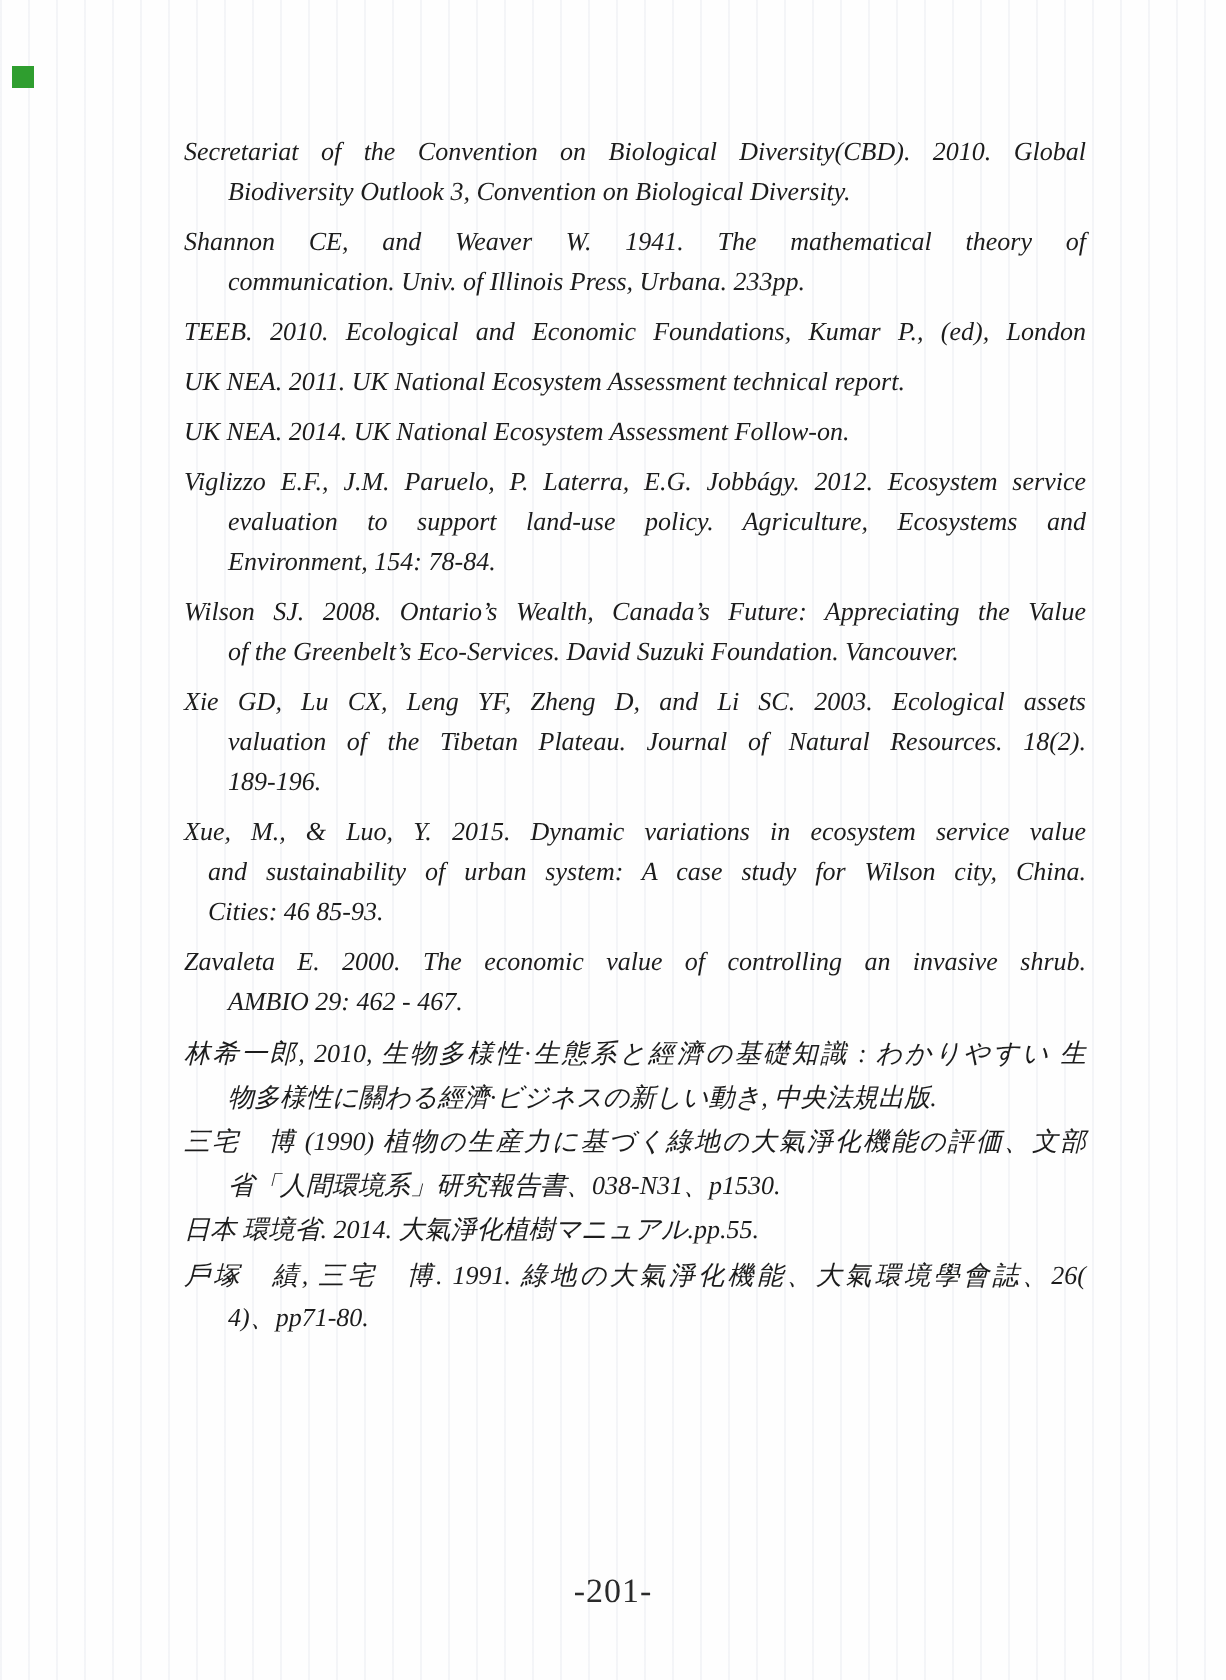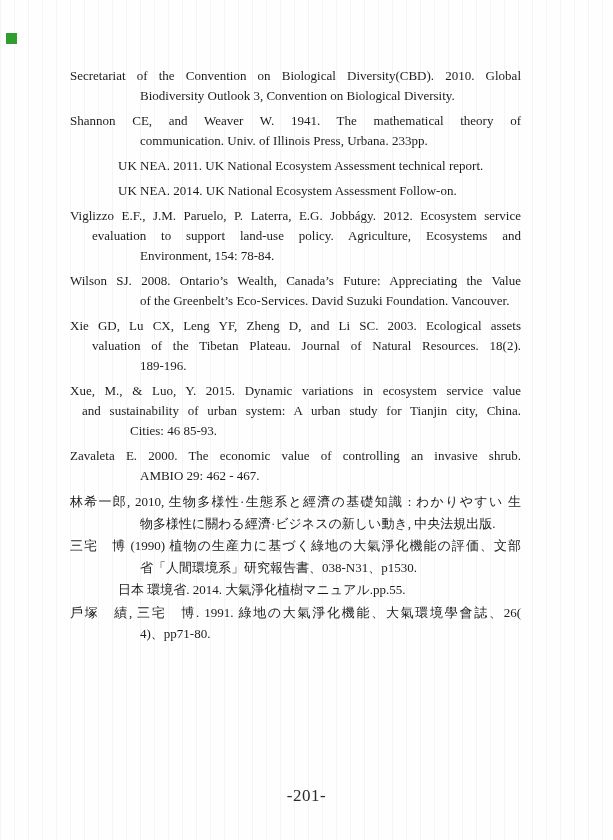--- a/index.html
+++ b/index.html
@@ -30,23 +30,24 @@
   }
   .corner-marker {
     position: absolute;
     left: 6px;
     top: 33px;
     width: 11px;
     height: 11px;
   }
   .content {
     position: absolute;
-    left: 70px;
+    left: 92px;
     top: 66px;
     width: 451px;
+    font-style: italic;
   }
   .entry {
     font-size: 13px;
     line-height: 20px;
     margin-bottom: 5px;
   }
   .entry.ja {
     line-height: 21.5px;
     margin-bottom: 1px;
   }
@@ -56,21 +57,20 @@
     white-space: normal;
   }
   .line.cont {
     padding-left: 22px;
   }
   .entry.narrow .line.cont {
     padding-left: 12px;
   }
   .line.last {
     text-align-last: left;
-    margin-left: 48px;
   }
   .pagenum {
     position: absolute;
     top: 786px;
     left: 0;
     width: 613px;
     text-align: center;
     font-size: 17px;
     letter-spacing: 0.5px;
     color: #2a2a2a;
@@ -84,20 +84,21 @@
   <div class="content" id="refs">
       <div class="entry en">
         <div class="line">Secretariat of the Convention on Biological Diversity(CBD). 2010. Global</div>
         <div class="line cont last">Biodiversity Outlook 3, Convention on Biological Diversity.</div>
       </div>
       <div class="entry en">
         <div class="line">Shannon CE, and Weaver W. 1941. The mathematical theory of</div>
         <div class="line cont last">communication. Univ. of Illinois Press, Urbana. 233pp.</div>
       </div>
       <div class="entry en">
+        <div class="line">TEEB. 2010. Ecological and Economic Foundations, Kumar P., (ed), London</div>
       </div>
       <div class="entry en">
         <div class="line last">UK NEA. 2011. UK National Ecosystem Assessment technical report.</div>
       </div>
       <div class="entry en">
         <div class="line last">UK NEA. 2014. UK National Ecosystem Assessment Follow-on.</div>
       </div>
       <div class="entry en">
         <div class="line">Viglizzo E.F., J.M. Paruelo, P. Laterra, E.G. Jobbágy. 2012. Ecosystem service</div>
         <div class="line cont">evaluation to support land-use policy. Agriculture, Ecosystems and</div>
@@ -107,21 +108,21 @@
         <div class="line">Wilson SJ. 2008. Ontario’s Wealth, Canada’s Future: Appreciating the Value</div>
         <div class="line cont last">of the Greenbelt’s Eco-Services. David Suzuki Foundation. Vancouver.</div>
       </div>
       <div class="entry en">
         <div class="line">Xie GD, Lu CX, Leng YF, Zheng D, and Li SC. 2003. Ecological assets</div>
         <div class="line cont">valuation of the Tibetan Plateau. Journal of Natural Resources. 18(2).</div>
         <div class="line cont last">189-196.</div>
       </div>
       <div class="entry en narrow">
         <div class="line">Xue, M., &amp; Luo, Y. 2015. Dynamic variations in ecosystem service value</div>
-        <div class="line cont">and sustainability of urban system: A urban study for Tianjin city, China.</div>
+        <div class="line cont">and sustainability of urban system: A case study for Wilson city, China.</div>
         <div class="line cont last">Cities: 46 85-93.</div>
       </div>
       <div class="entry en">
         <div class="line">Zavaleta E. 2000. The economic value of controlling an invasive shrub.</div>
         <div class="line cont last">AMBIO 29: 462 - 467.</div>
       </div>
       <div class="entry ja">
         <div class="line">林希一郎, 2010, 生物多様性·生態系と經濟の基礎知識 : わかりやすい 生</div>
         <div class="line cont last">物多様性に關わる經濟·ビジネスの新しい動き, 中央法規出版.</div>
       </div>

